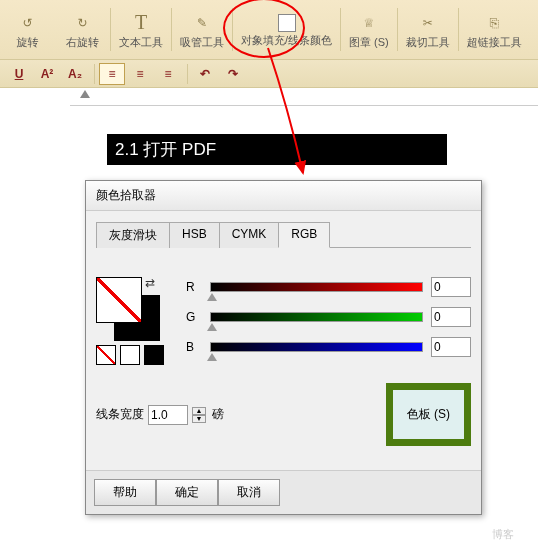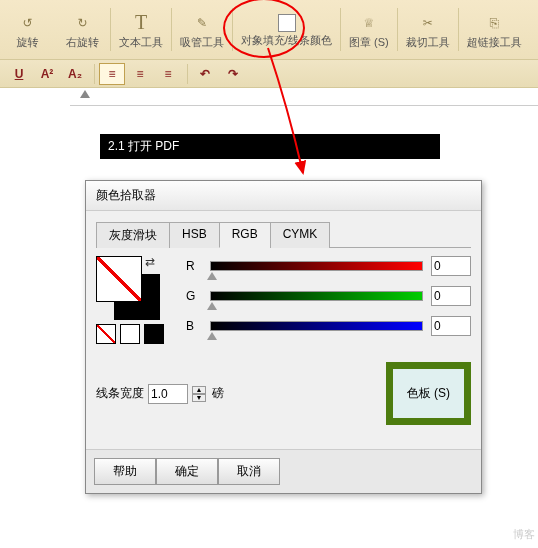--- a/index.html
+++ b/index.html
@@ -9,28 +9,28 @@
 .tool-btn .ico{width:22px;height:22px;display:flex;align-items:center;justify-content:center;color:#8a7a4a;margin-bottom:2px}
 .tool-btn span{font-size:11px;line-height:12px}
 .sep-v{width:1px;background:#d4c89a;margin:4px 0}
 .subbar{background:linear-gradient(#f0e5c5,#e8dcb5);height:28px;display:flex;align-items:center;padding:0 6px;border-bottom:1px solid #d4c89a}
 .sub-btn{width:26px;height:22px;display:flex;align-items:center;justify-content:center;margin-right:2px;color:#8a2020;font-weight:bold;cursor:pointer}
 .sub-btn.active{border:1px solid #c0a050;background:#fff8e0}
 .sub-sep{width:1px;height:20px;background:#d4c89a;margin:0 4px}
 .ruler{height:18px;background:#fff;border-bottom:1px solid #ccc;position:relative;margin-left:70px}
 .ruler::before{content:"";position:absolute;left:10px;top:2px;width:0;height:0;border-left:5px solid transparent;border-right:5px solid transparent;border-bottom:8px solid #888}
 .doc-area{position:absolute;left:100px;top:120px;right:0}
-.doc-heading{background:#000;color:#fff;padding:4px 8px;font-size:12px;margin:14px 0;width:340px}
+.doc-heading{background:#000;color:#fff;padding:4px 8px;font-size:17px;margin:14px 7px;width:340px}
 .dotted{border-bottom:1px dotted #888;margin:30px 0;width:340px}
 .red-circle{position:absolute;left:223px;top:-2px;width:82px;height:60px;border:2px solid #e00;border-radius:50%;pointer-events:none;z-index:5}
 .arrow-svg{position:absolute;left:248px;top:38px;pointer-events:none;z-index:5}
 .dialog{position:absolute;left:85px;top:180px;width:397px;background:#f0f0f0;border:1px solid #888;box-shadow:2px 2px 6px rgba(0,0,0,.3);z-index:10}
 .dlg-title{background:linear-gradient(#fdfdfd,#e8e8e8);padding:6px 10px;border-bottom:1px solid #ccc;font-size:12px}
 .dlg-body{padding:10px}
-.tabs{display:flex;border-bottom:1px solid #aaa;margin-bottom:8px}
+.tabs{display:flex;border-bottom:1px solid #aaa;margin-bottom:29px}
 .tab{padding:4px 12px;border:1px solid #aaa;border-bottom:none;margin-right:-1px;background:#e8e8e8;cursor:pointer;position:relative;top:1px}
 .tab.active{background:#f0f0f0;border-bottom:1px solid #f0f0f0}
 .color-area{display:flex;margin-bottom:12px}
 .swatches{width:80px}
 .big-sw{width:46px;height:46px;border:1px solid #000;background:#fff;position:relative;display:inline-block}
 .big-sw.diag::after{content:"";position:absolute;left:0;top:0;right:0;bottom:0;background:linear-gradient(to top right,transparent 47%,#e00 47%,#e00 53%,transparent 53%)}
 .big-sw.black{background:#000}
 .sw-row{display:flex;gap:4px;margin-top:8px}
 .sm-sw{width:20px;height:20px;border:1px solid #000;background:#fff;cursor:pointer}
 .sm-sw.diag::after{content:"";display:block;width:100%;height:100%;background:linear-gradient(to top right,transparent 45%,#e00 45%,#e00 55%,transparent 55%)}
@@ -45,21 +45,21 @@
 .g-g{background:linear-gradient(to right,#000,#0c0)}
 .g-b{background:linear-gradient(to right,#000,#00f)}
 .srow input{width:40px;border:1px solid #999;padding:2px;text-align:left}
 .line-row{display:flex;align-items:center;margin:16px 0 14px}
 .line-row input{width:40px;border:1px solid #999;padding:2px;margin:0 4px}
 .spinner{display:flex;flex-direction:column;margin-right:6px}
 .spinner div{width:14px;height:8px;border:1px solid #999;background:#eee;font-size:7px;text-align:center;line-height:6px;cursor:pointer}
 .palette-btn{margin-left:auto;padding:16px 14px;border:7px solid #4d7c0f;background:#e0f0f0;cursor:pointer}
 .dlg-btns{display:flex;padding:8px;border-top:1px solid #ccc;background:#e8e8e8}
 .dlg-btns button{padding:4px 18px;border:1px solid #999;background:linear-gradient(#fdfdfd,#e0e0e0);cursor:pointer}
-.watermark{position:absolute;right:3px;bottom:6px;color:#ccc;font-size:11px}
+.watermark{position:absolute;right:24px;bottom:6px;color:#ccc;font-size:11px}
 .stack{position:relative;width:60px;height:60px}
 .stack .big-sw:first-child{position:absolute;left:0;top:0;z-index:2}
 .stack .big-sw:last-child{position:absolute;left:18px;top:18px;z-index:1}
 </style>
 </head>
 <body>
 
 <div class="red-circle"></div>
 <svg class="arrow-svg" width="70" height="150">
   <defs>
@@ -136,22 +136,22 @@
   <div class="dotted"></div>
   <div class="dotted"></div>
 </div>
 
 <div class="dialog">
   <div class="dlg-title">颜色拾取器</div>
   <div class="dlg-body">
     <div class="tabs">
       <div class="tab">灰度滑块</div>
       <div class="tab">HSB</div>
+      <div class="tab">CYMK</div>
       <div class="tab active">RGB</div>
-      <div class="tab">CYMK</div>
     </div>
     <div class="color-area">
       <div class="swatches">
         <div class="stack">
           <div class="big-sw diag">
               <span class="switch-ico" style="right:-14px;top:-2px">⇄</span>
             </div>
           <div class="big-sw black"></div>
         </div>
         <div class="sw-row">

